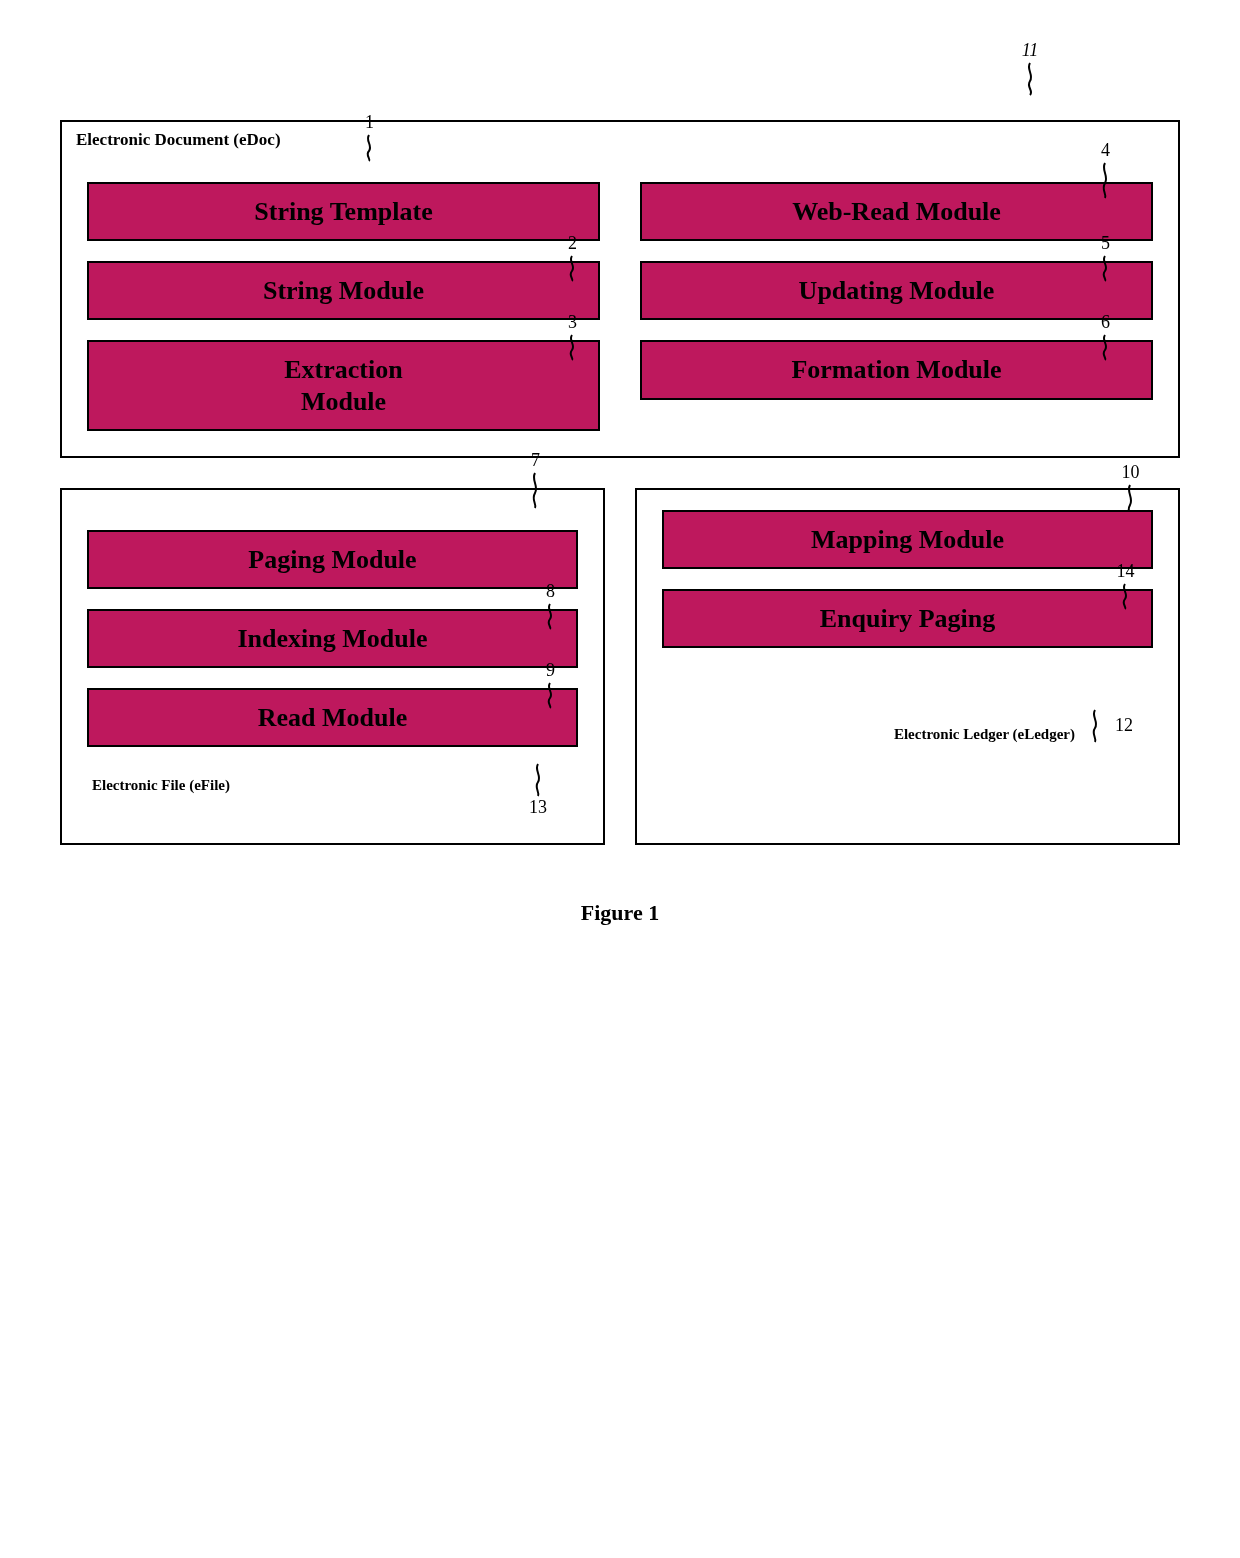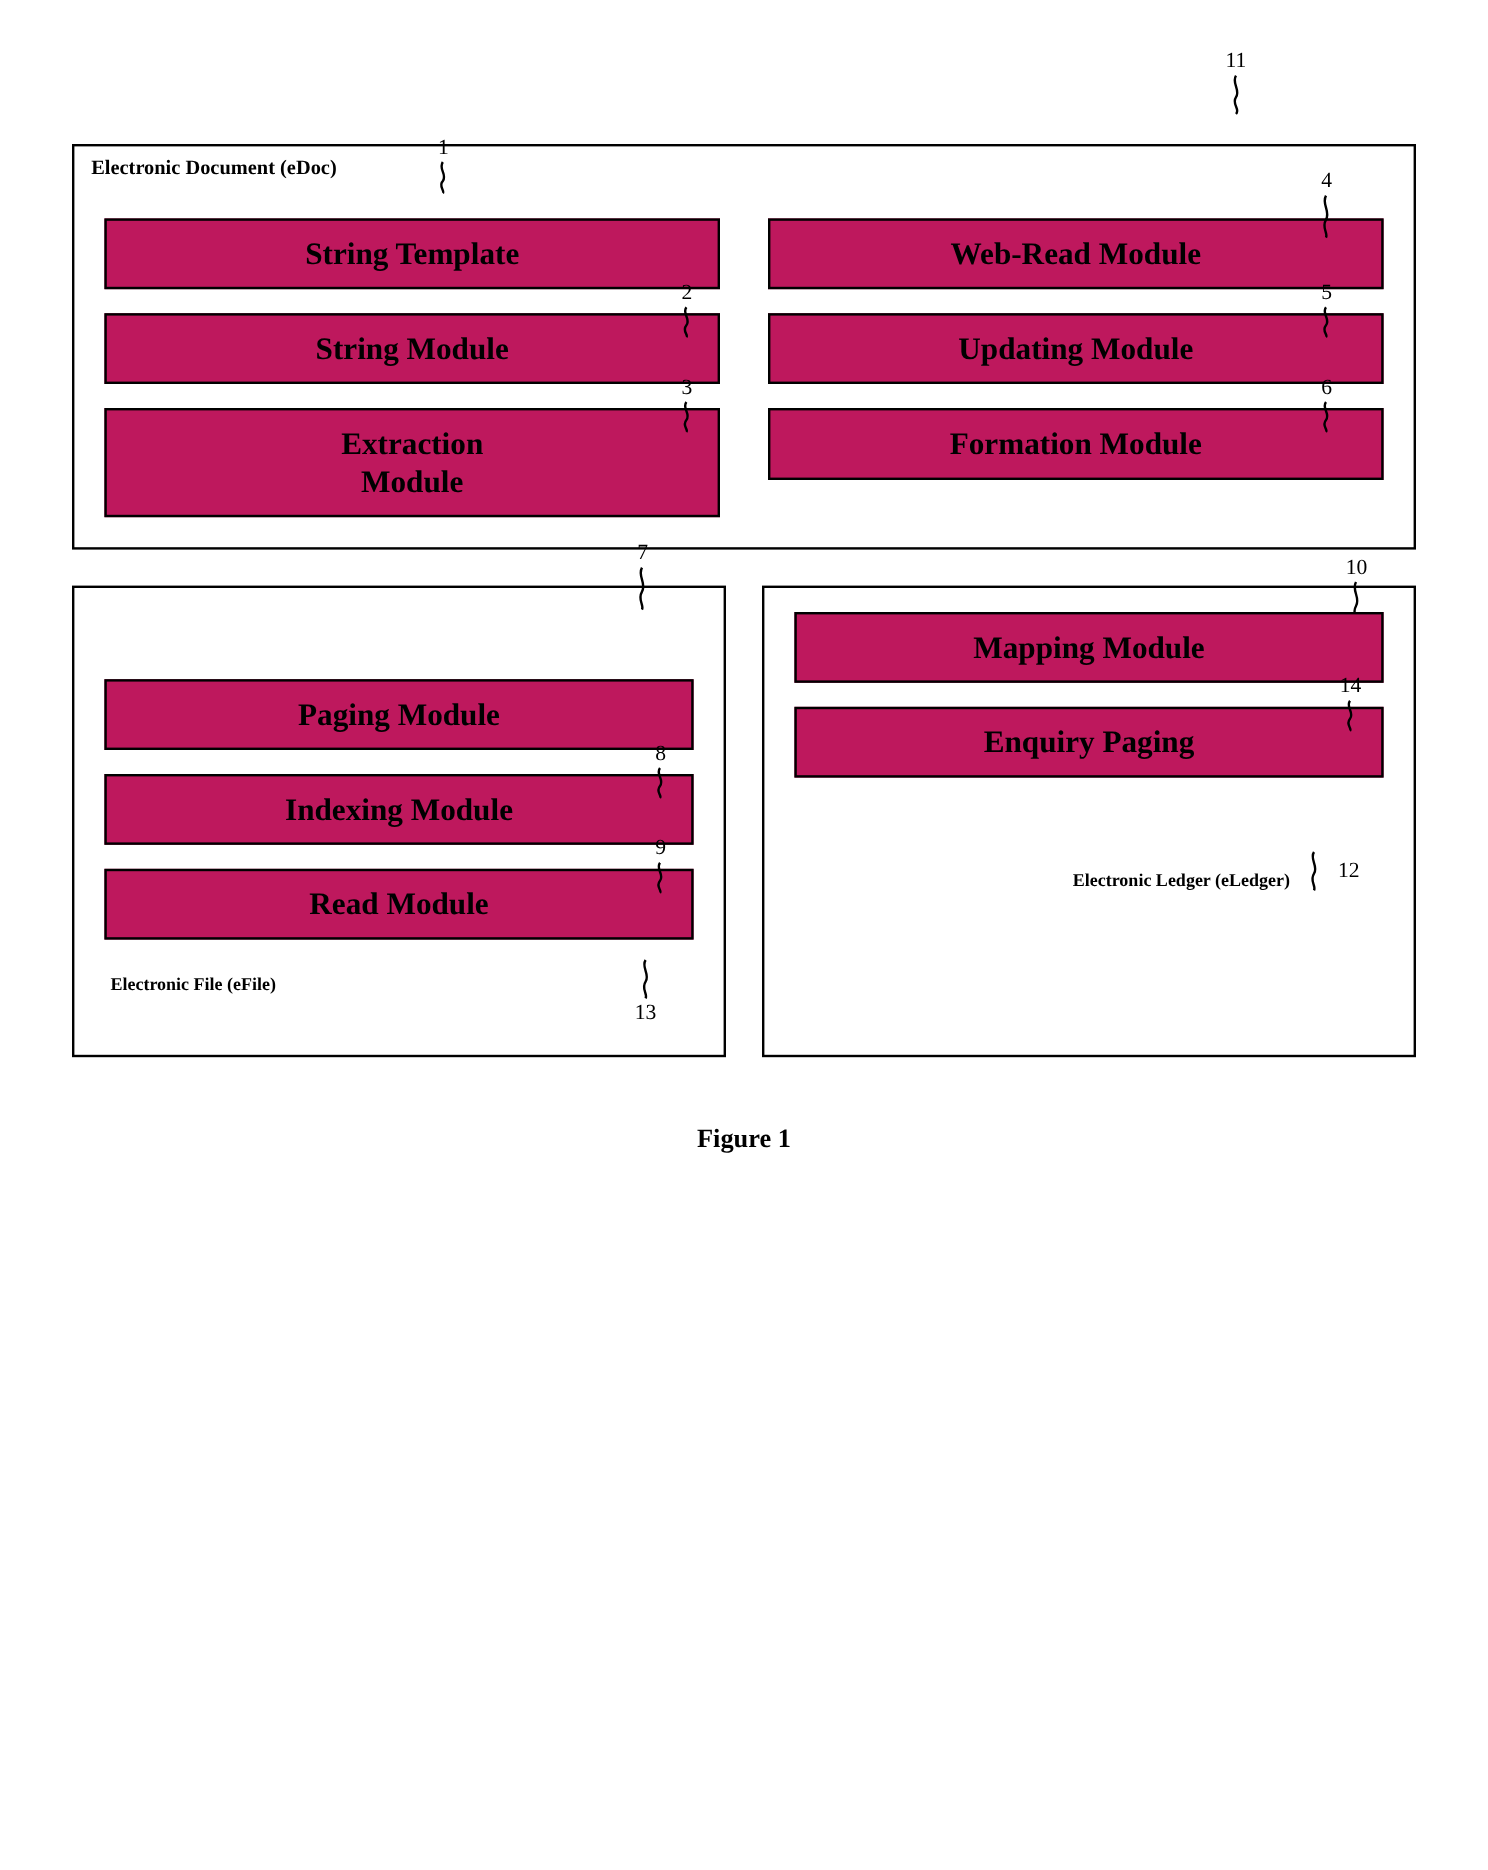--- a/index.html
+++ b/index.html
@@ -87,21 +87,21 @@
       margin-top: 15px;
       padding-left: 5px;
     }
   </style>
 </head>
 <body>
 
 <div class="diagram-wrapper">
 
   <div style="position:relative; width:100%; height:50px;">
-    <div style="position:absolute; right:130px; top:0; display:flex; flex-direction:column; align-items:center;">
+    <div style="position:absolute; right:130px; top:0; display:flex; flex-direction:column; align-items:center;font-style:italic;">
       <span class="ref-num">11</span>
       <svg width="40" height="35" viewBox="0 0 40 35">
         <path d="M20,2 C16,8 24,14 20,20 C16,26 24,30 20,34" stroke="#000" stroke-width="2" fill="none"></path>
       </svg>
     </div>
   </div>
 
   <div class="outer-box" style="position:relative;">
     <span class="outer-box-label">Electronic Document (eDoc)</span>
 
@@ -196,21 +196,21 @@
 
       <div style="position:absolute; top:-40px; right:50px; display:flex; flex-direction:column; align-items:center;">
         <span class="ref-num">7</span>
         <svg width="35" height="38" viewBox="0 0 35 38">
           <path d="M17,2 C13,9 21,15 17,22 C13,29 19,33 17,37" stroke="#000" stroke-width="2" fill="none"></path>
         </svg>
       </div>
 
       <div class="module-col" style="margin-top:20px;">
 
-        <div style="position:relative;margin-top:36px;">
+        <div style="position:relative;">
           <div class="module-box">
             <span class="module-box-text">Paging Module</span>
           </div>
         </div>
 
         <div style="position:relative;">
           <div style="position:absolute; top:-28px; right:10px; display:flex; flex-direction:column; align-items:center;">
             <span class="ref-num">8</span>
             <svg width="35" height="28" viewBox="0 0 35 28">
               <path d="M17,2 C13,7 21,12 17,17 C13,22 19,25 17,27" stroke="#000" stroke-width="2" fill="none"></path>

